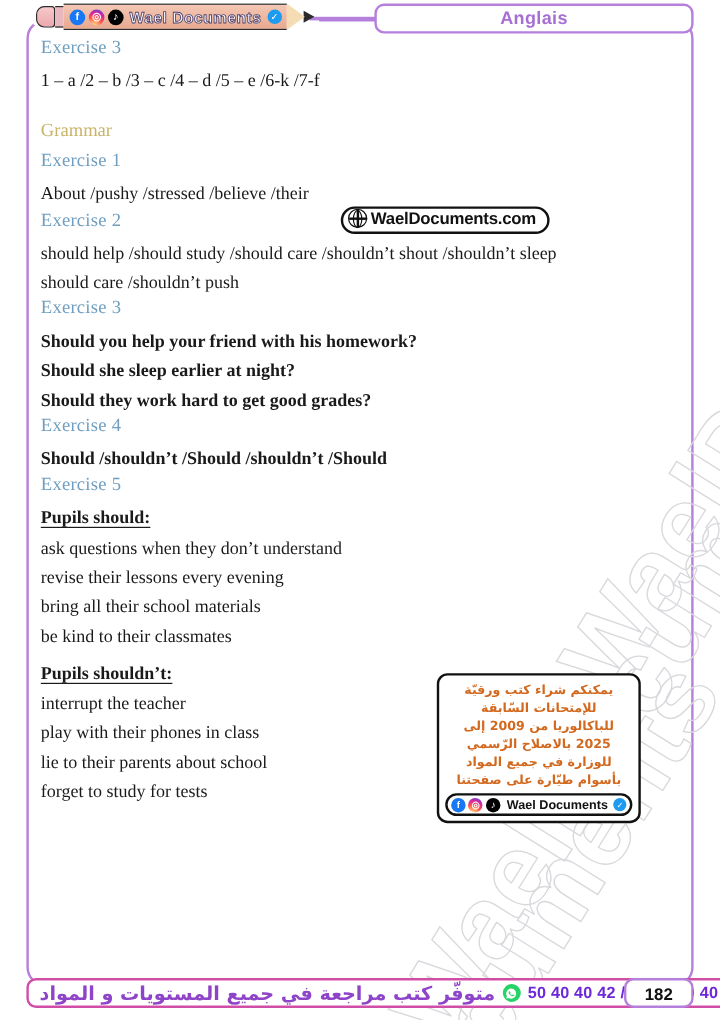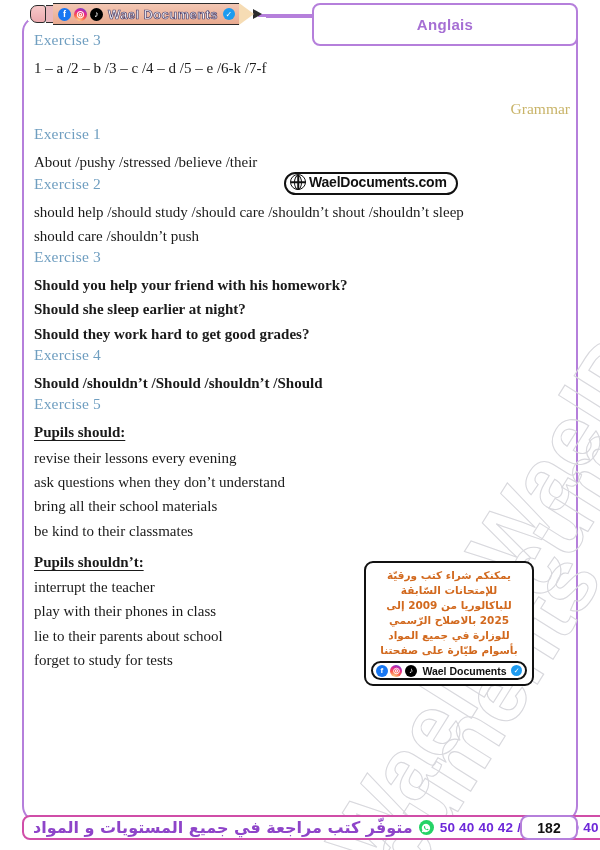--- a/index.html
+++ b/index.html
@@ -149,21 +149,21 @@
     display: inline-flex;
     align-items: center;
     justify-content: center;
     flex: 0 0 auto;
     margin-left: 2px;
   }
 
   .title-pill {
     position: absolute;
     left: 312px; top: 3px;
-    width: 266px; height: 43px;
+    width: 266px; height: 25px;
     border: 2.5px solid #b57fdb;
     border-radius: 8px;
     background: #fff;
     display: flex;
     align-items: center;
     justify-content: center;
   }
   .title-pill span {
     font-family: "Liberation Sans", sans-serif;
     font-size: 15px;
@@ -200,21 +200,20 @@
     letter-spacing: 0.2px;
   }
   .ex-head.first { margin-top: 3px; }
 
   .gr-head {
     font-family: "Liberation Serif", serif;
     font-size: 15.5px;
     color: #c9b469;
     margin-top: 20px;
     margin-bottom: 7px;
-    text-align: right;
   }
 
   .line {
     font-family: "Liberation Serif", serif;
     font-size: 15px;
     color: #1a1a1a;
     line-height: 1.62;
     white-space: nowrap;
   }
   .line.bold { font-weight: 700; }
@@ -455,22 +454,22 @@
     <div class="line bold">Should you help your friend with his homework?</div>
     <div class="line bold">Should she sleep earlier at night?</div>
     <div class="line bold">Should they work hard to get good grades?</div>
 
     <div class="ex-head">Exercise 4</div>
     <div class="line bold">Should /shouldn’t /Should /shouldn’t /Should</div>
 
     <div class="ex-head">Exercise 5</div>
 
     <div class="sub-head">Pupils should:</div>
+    <div class="line">ask questions when they don’t understand</div>
     <div class="line">revise their lessons every evening</div>
-    <div class="line">ask questions when they don’t understand</div>
     <div class="line">bring all their school materials</div>
     <div class="line">be kind to their classmates</div>
 
     <div class="gap-sm"></div>
 
     <div class="sub-head">Pupils shouldn’t:</div>
     <div class="line">interrupt the teacher</div>
     <div class="line">play with their phones in class</div>
     <div class="line">lie to their parents about school</div>
     <div class="line">forget to study for tests</div>

